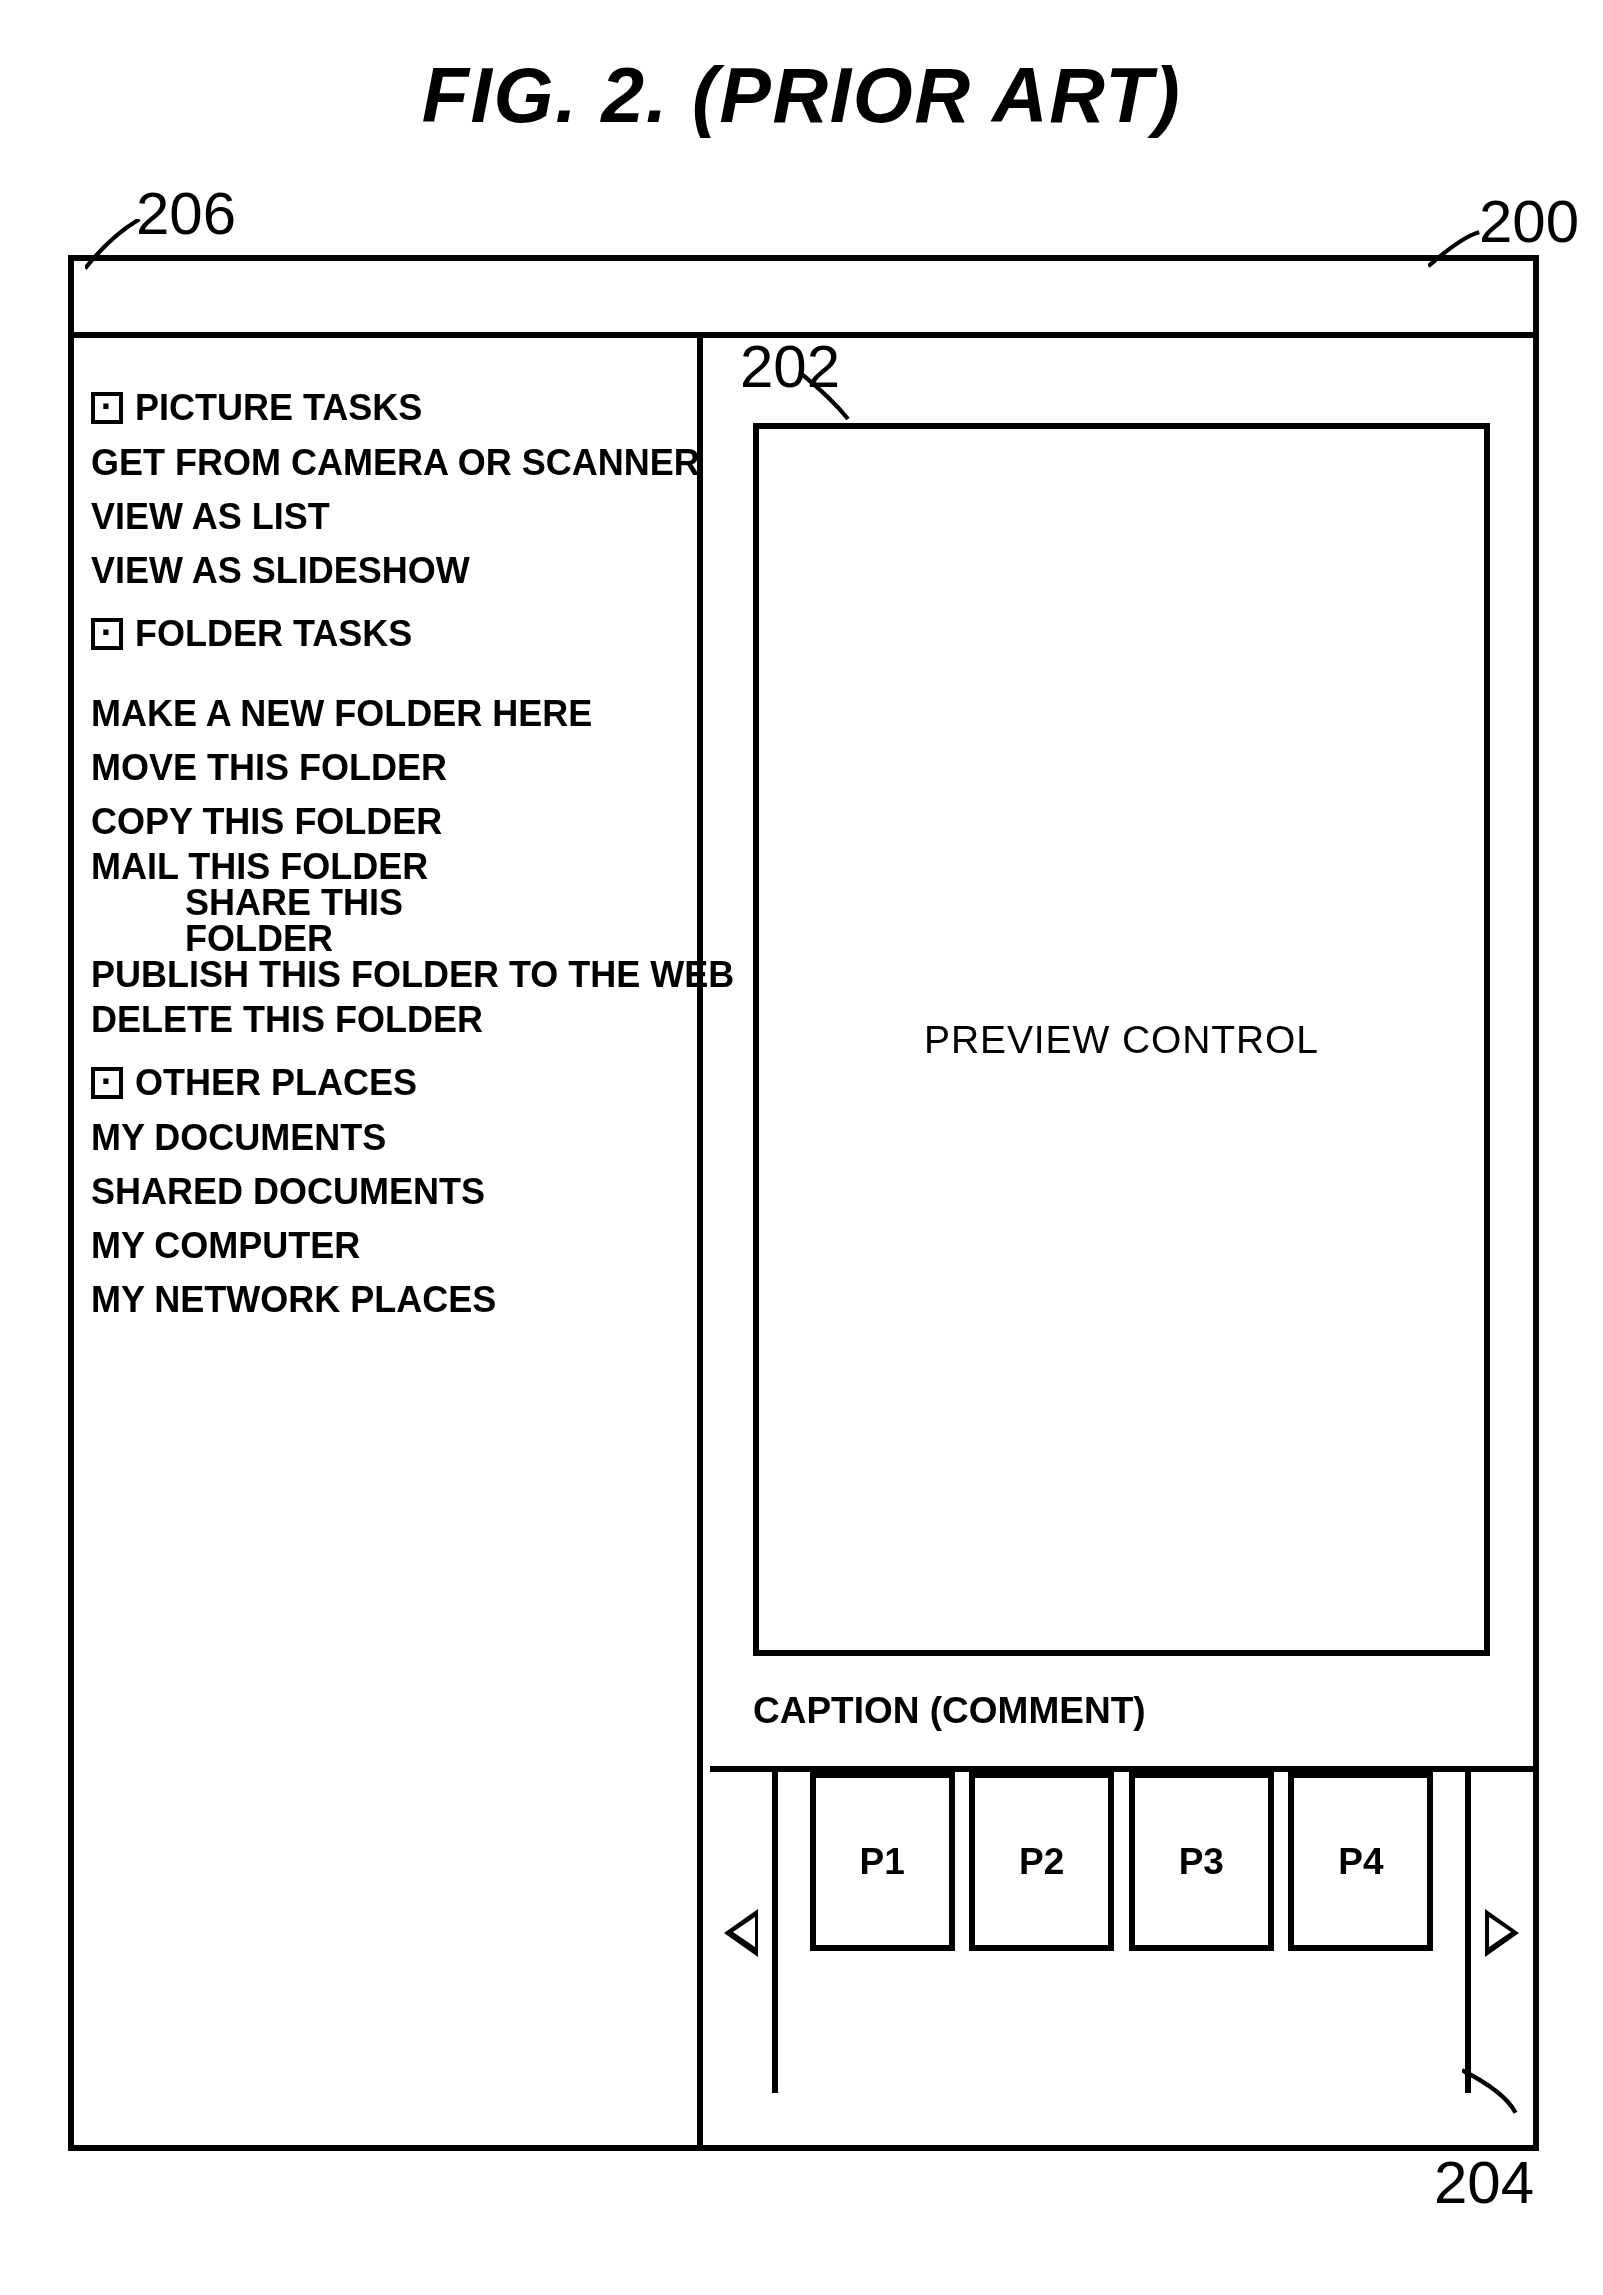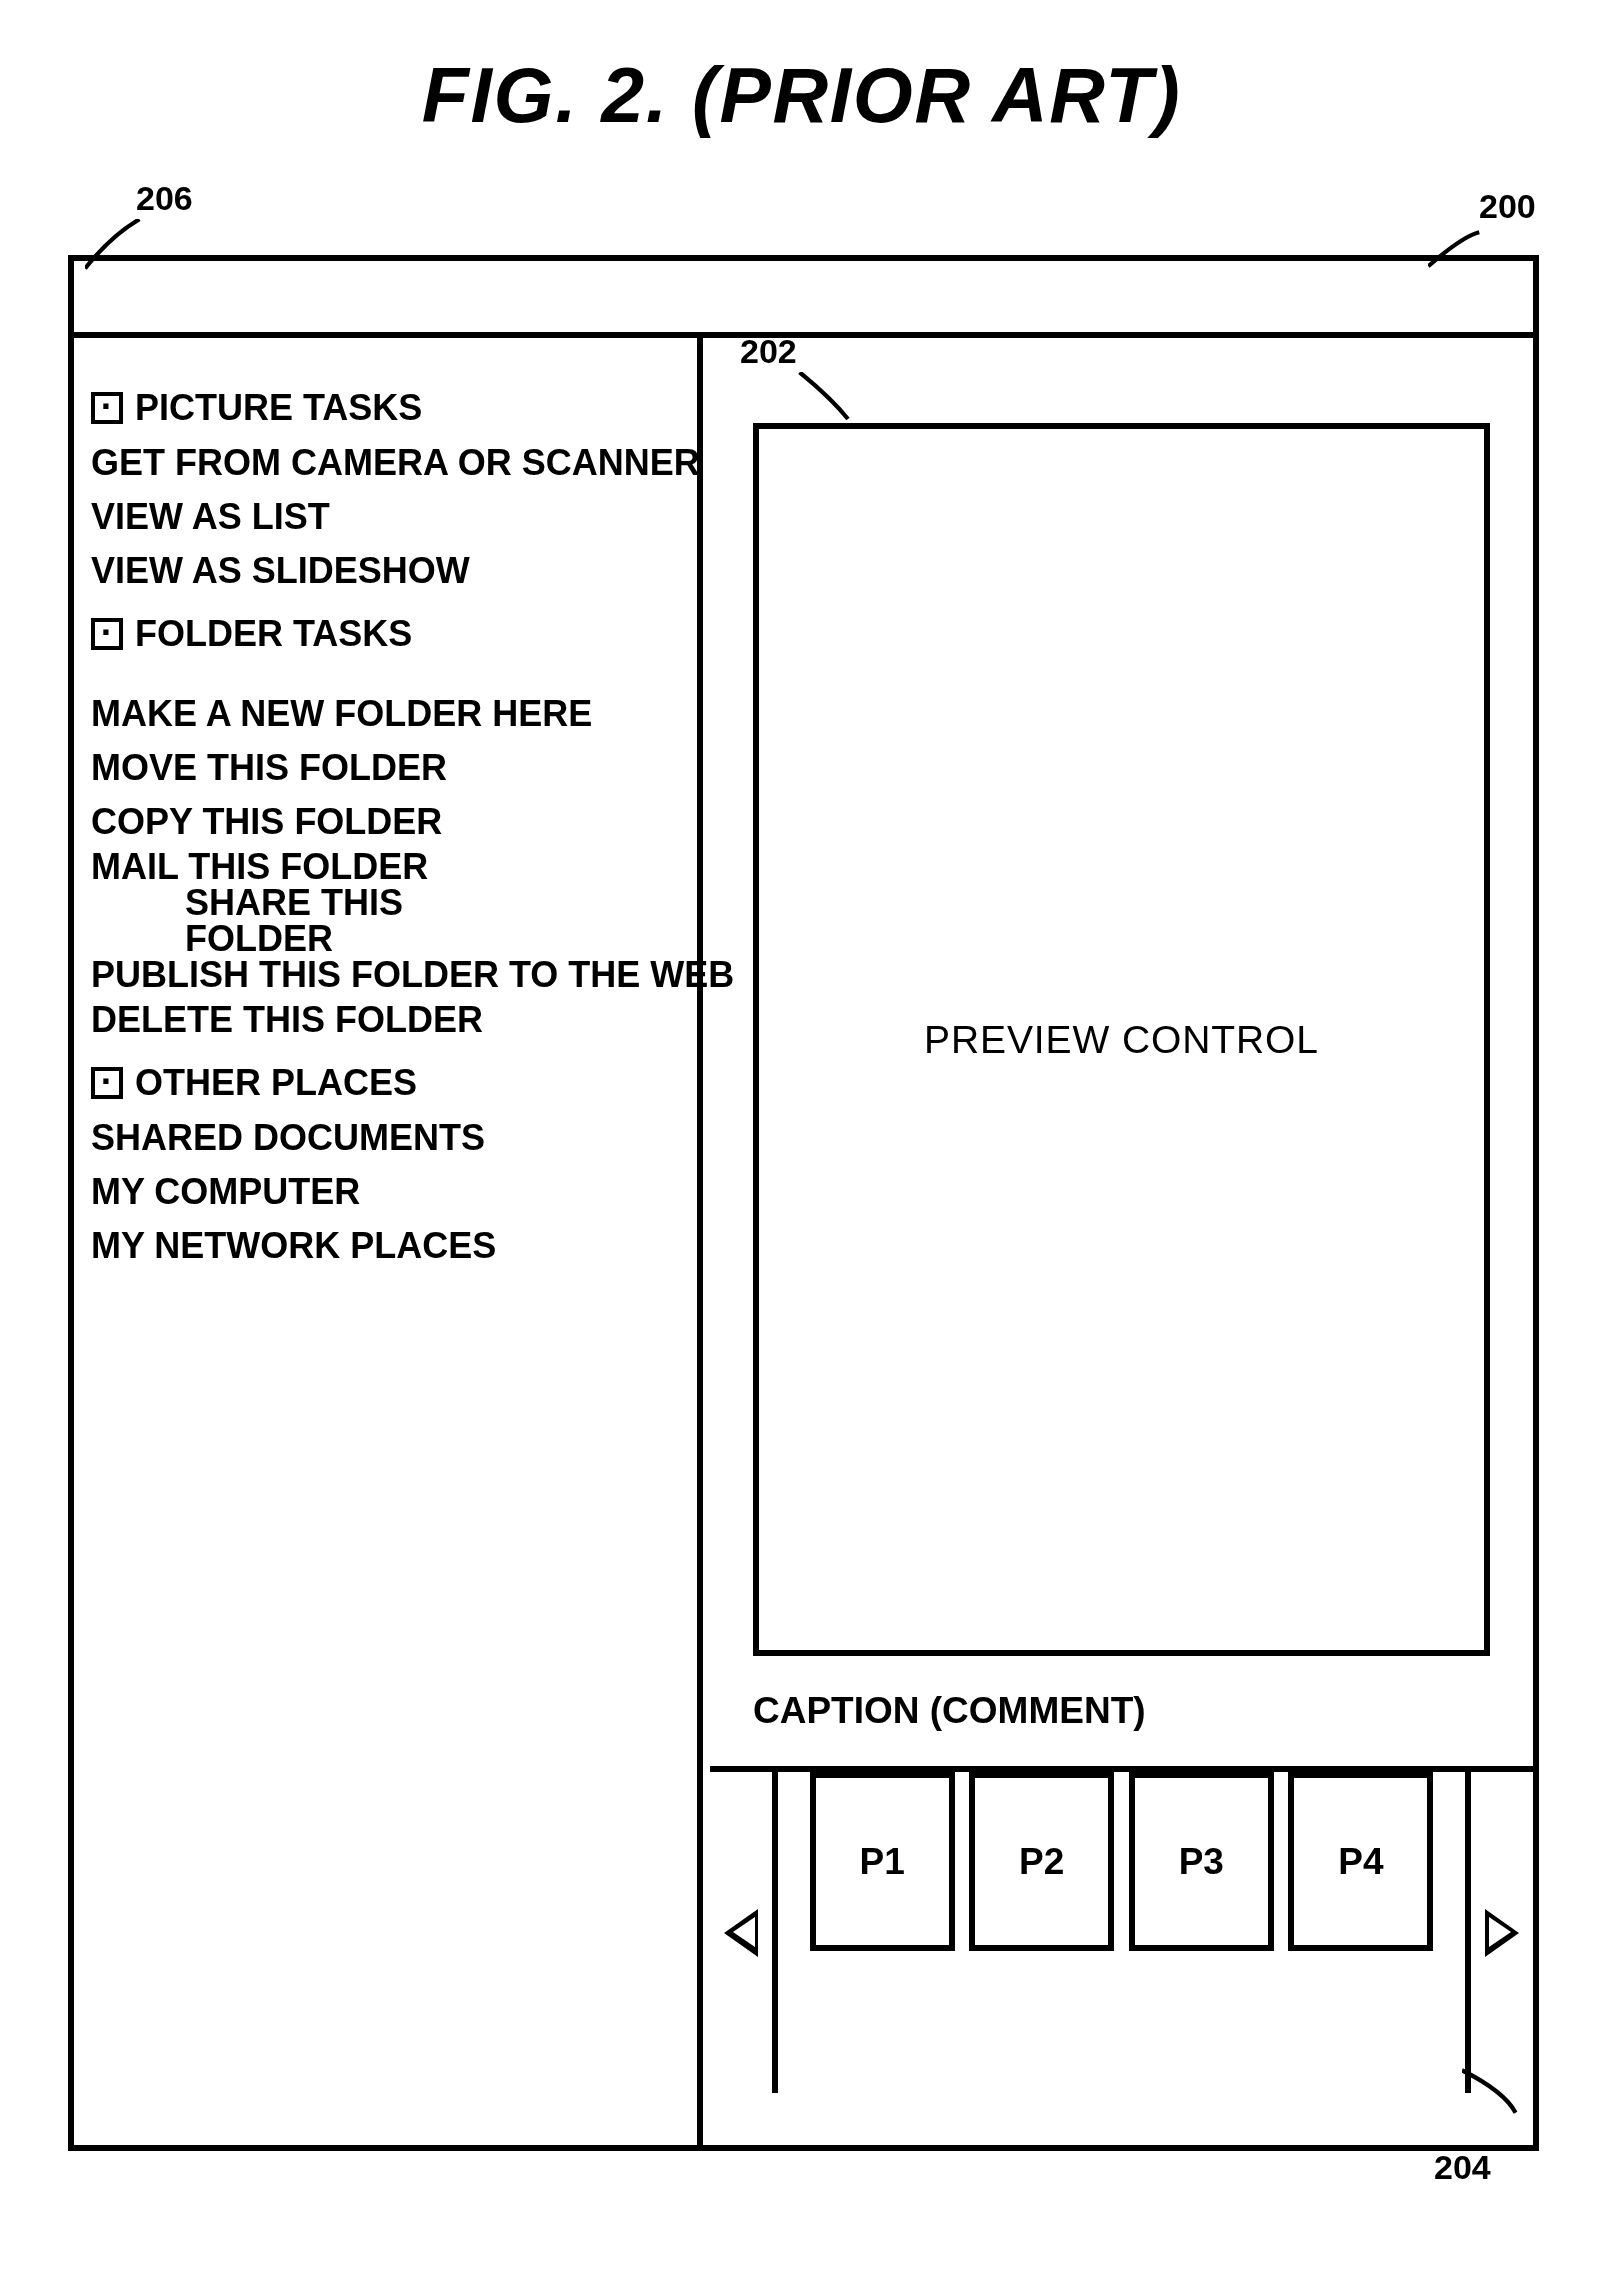--- a/index.html
+++ b/index.html
@@ -182,22 +182,22 @@
     height: 179px;
     border: 6.8px solid #000;
     display: flex;
     align-items: center;
     justify-content: center;
     font-weight: bold;
     font-size: 37px;
   }
   .callout {
     position: absolute;
-    font-weight: bold;
-    font-size: 34px;
+    font-weight: normal;
+    font-size: 60px;
   }
   .callout-curve {
     position: absolute;
   }
 </style>
 </head>
 <body>
 
 <div class="figure-title">FIG. 2. (PRIOR ART)</div>
 
@@ -245,20 +245,21 @@
     <div class="task-item tight">MAIL THIS FOLDER</div>
     <div class="task-item tight" style="padding-left:94px;">SHARE THIS</div>
     <div class="task-item tight" style="padding-left:94px;">FOLDER</div>
     <div class="task-item tight">PUBLISH THIS FOLDER TO THE WEB</div>
     <div class="task-item">DELETE THIS FOLDER</div>
 
     <div class="section-header">
       <span class="collapse-box"></span>
       <span>OTHER PLACES</span>
     </div>
+    <div class="task-item">MY DOCUMENTS</div>
     <div class="task-item">SHARED DOCUMENTS</div>
     <div class="task-item">MY COMPUTER</div>
     <div class="task-item">MY NETWORK PLACES</div>
   </div>
 
   <div class="main-area">
     <div class="preview-box">
       <span class="preview-text">PREVIEW CONTROL</span>
     </div>
     <div class="caption-text">CAPTION (COMMENT)</div>

